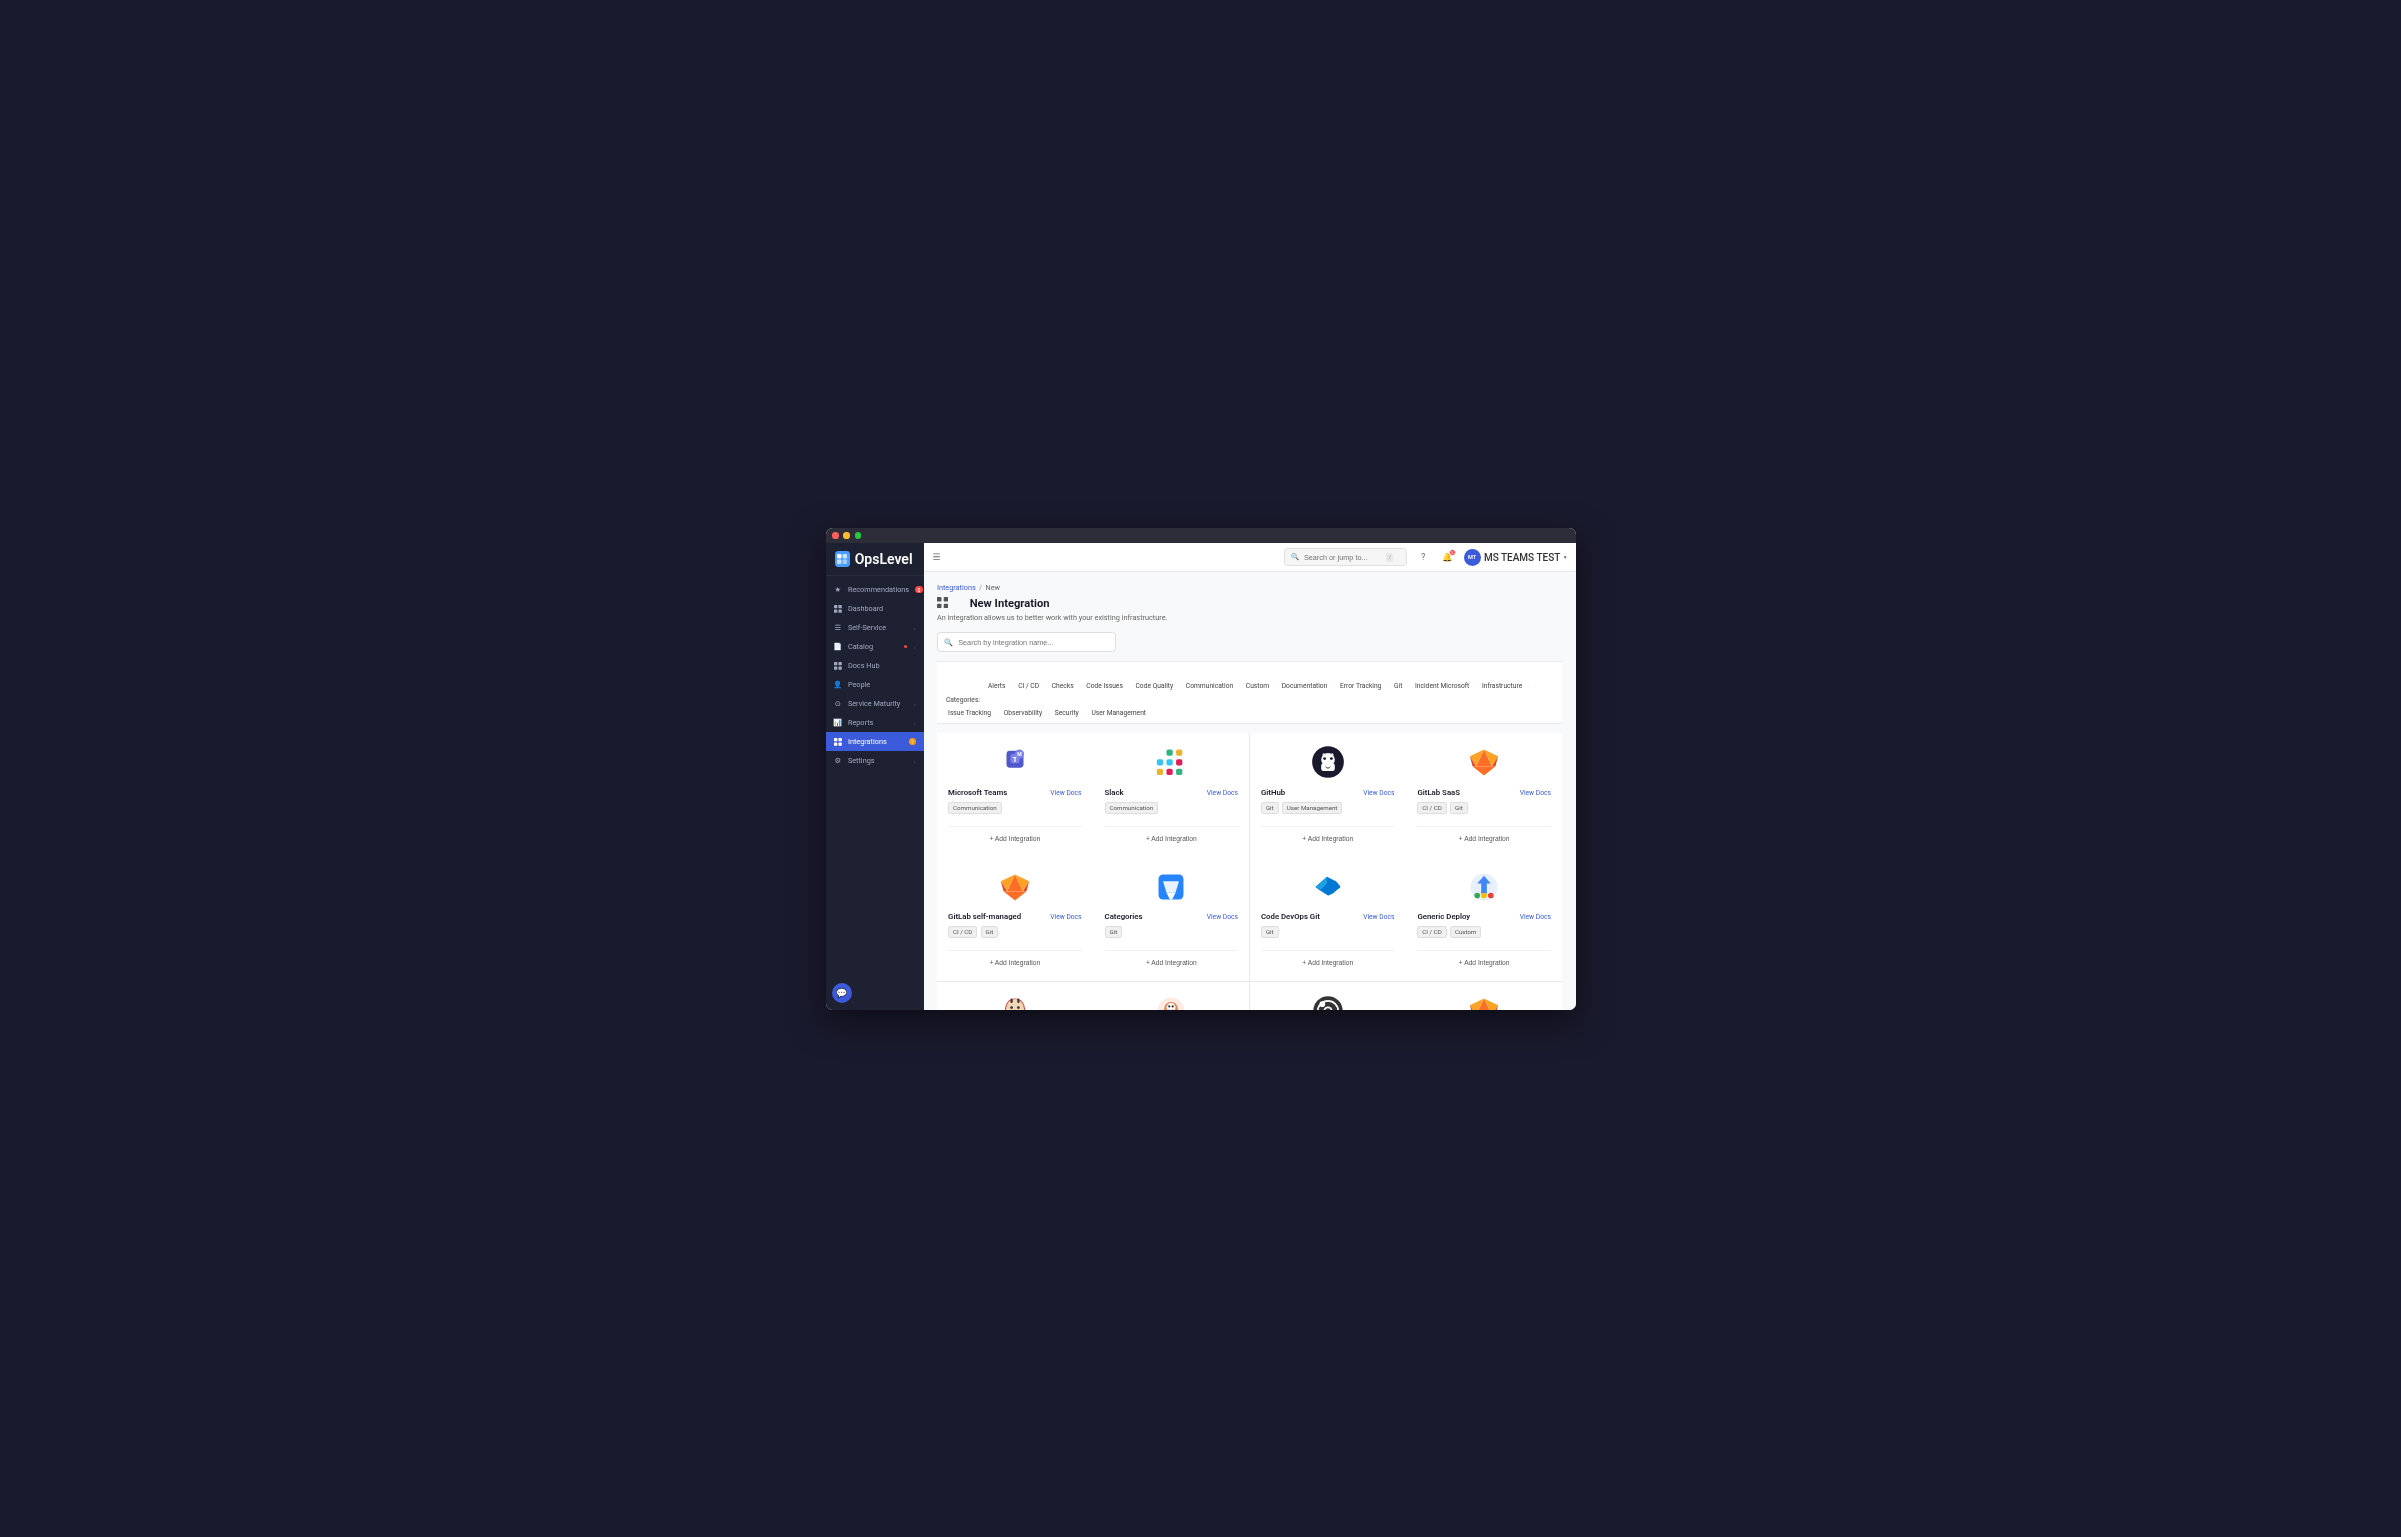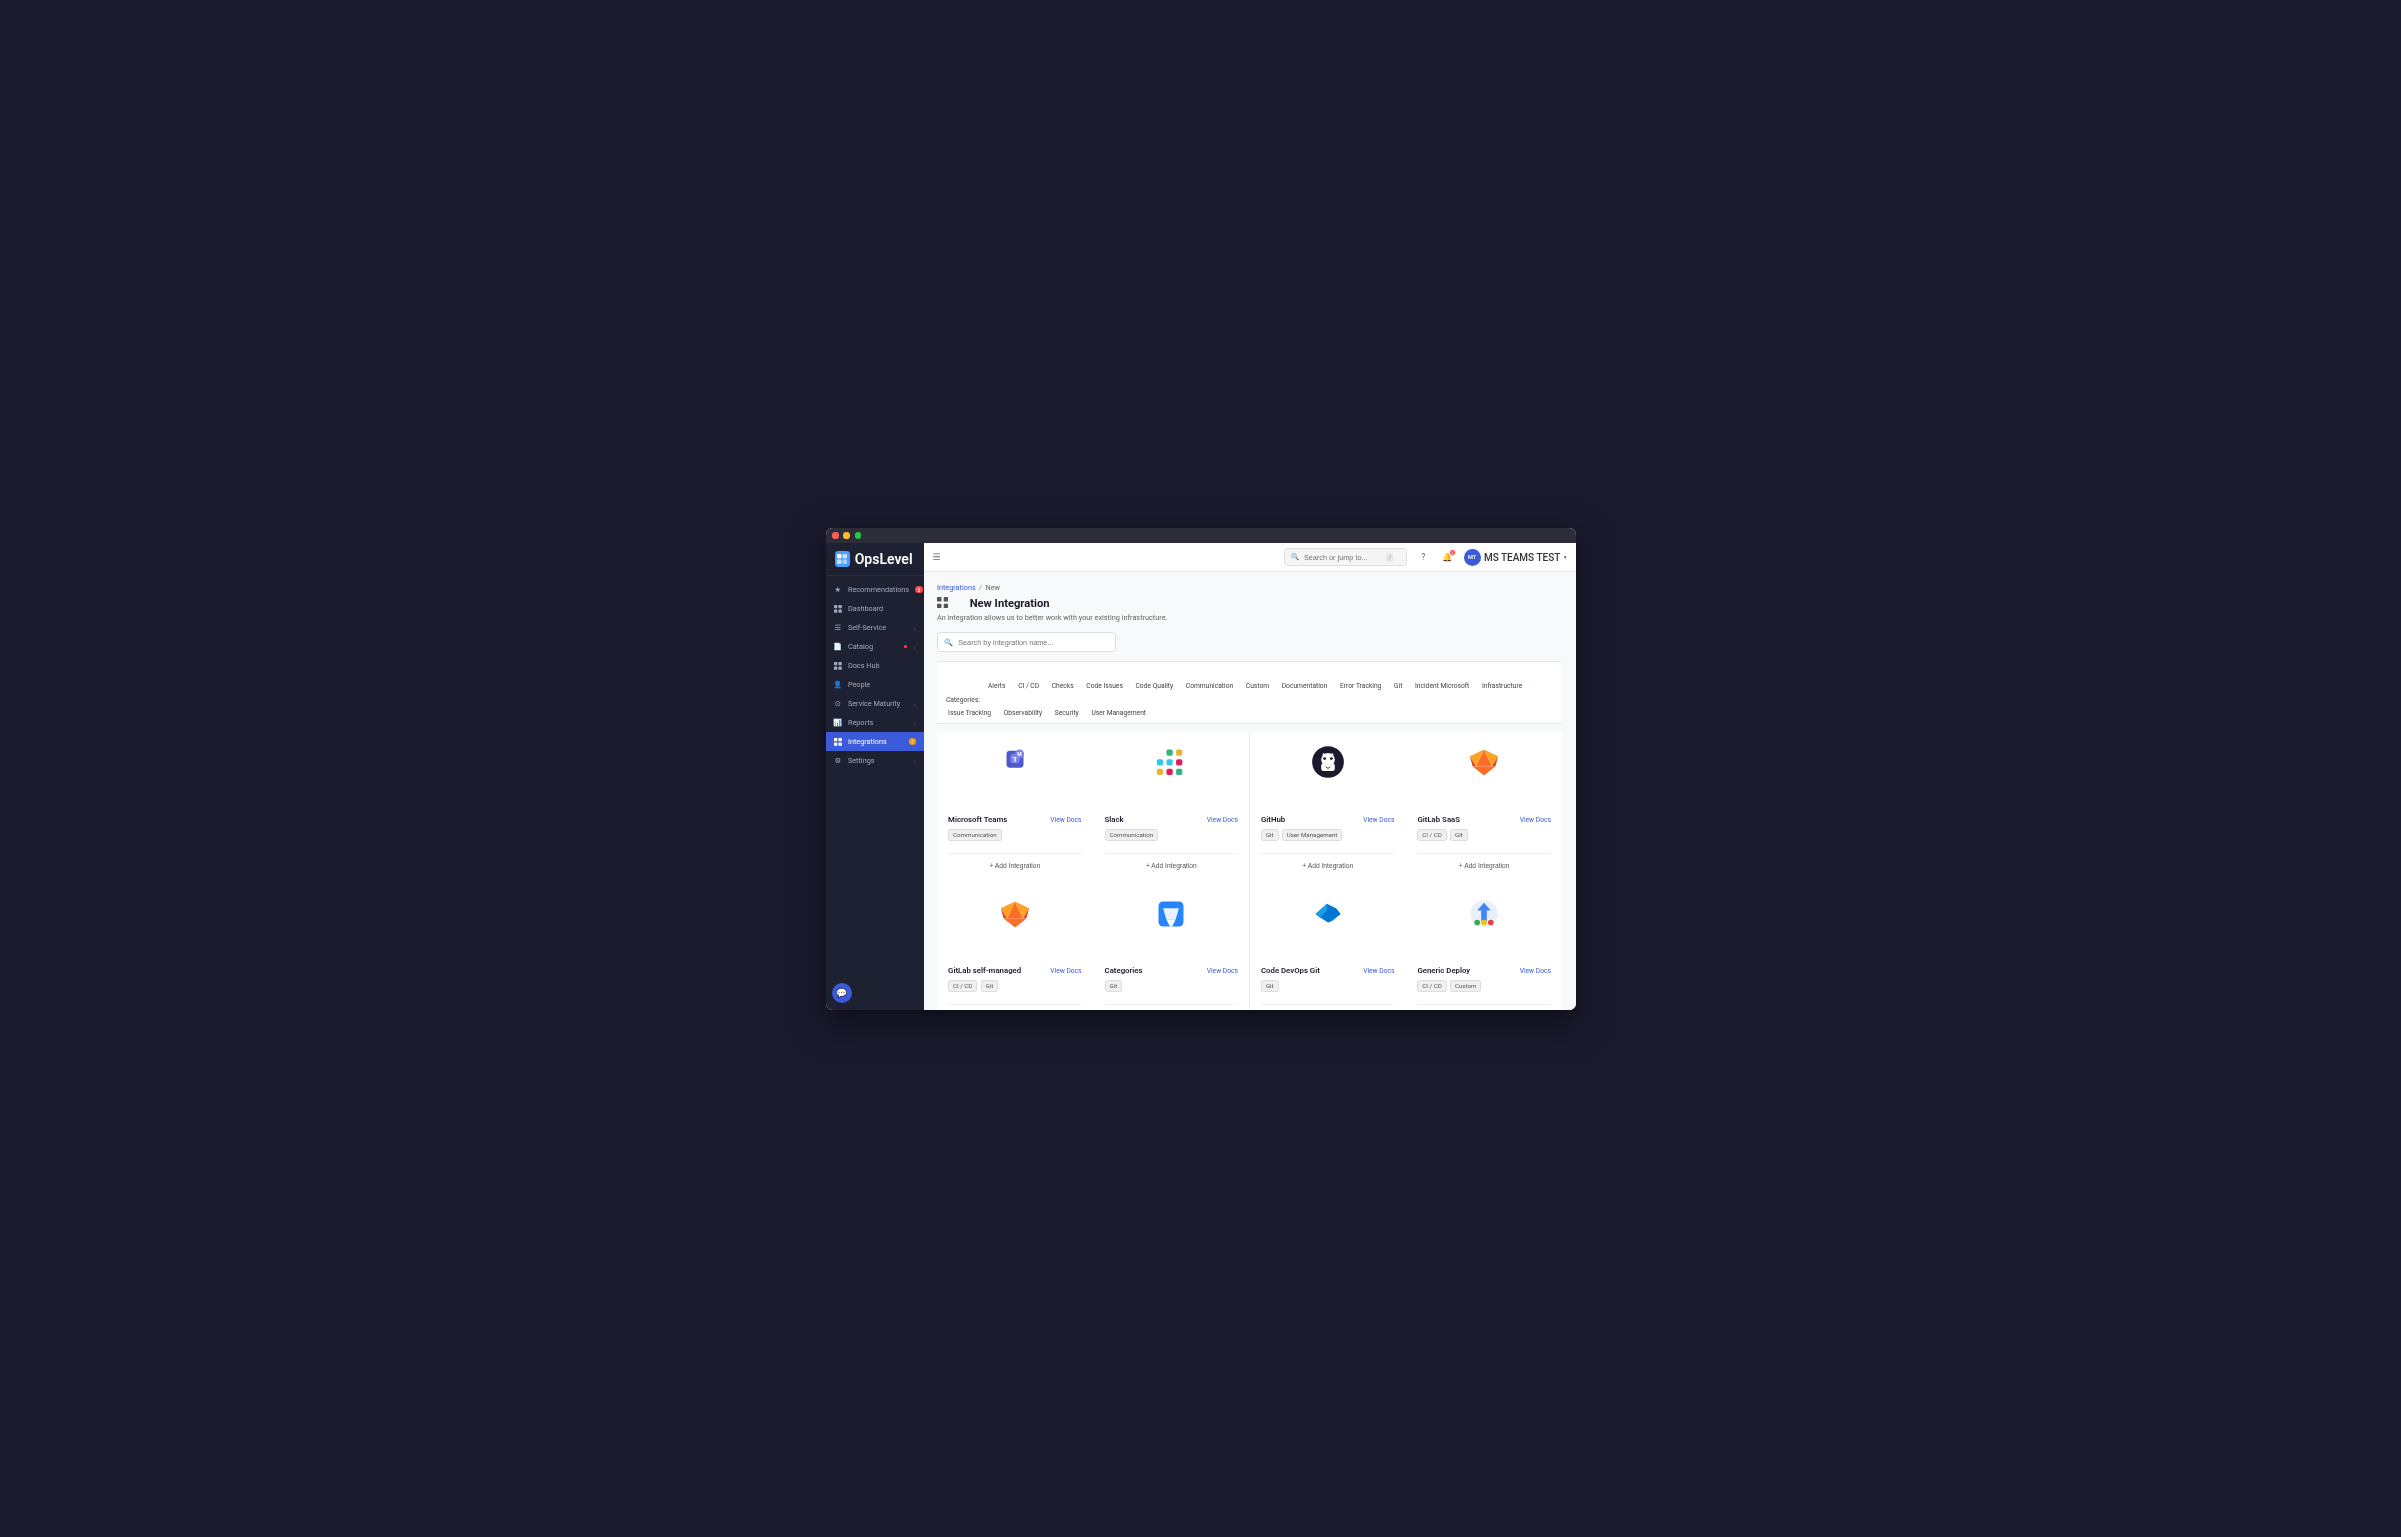--- a/index.html
+++ b/index.html
@@ -49,21 +49,21 @@
     .search-bar { display: flex; align-items: center; border: 0.6px solid #ddd; border-radius: 3.4px; background: white; padding: 4.5px 6.7px; gap: 4.5px; width: 179px; margin-bottom: 9px; }
     .search-bar input { border: none; outline: none; font-size: 7.3px; color: #333; flex: 1; }
     .search-bar .search-icon { color: #999; font-size: 7.3px; }
     .categories-bar { display: flex; align-items: center; gap: 3.4px; padding: 5.6px 0; border-top: 0.6px solid #e8e8e8; border-bottom: 0.6px solid #e8e8e8; margin-bottom: 9px; background: white; padding: 5.6px 9px; border-radius: 0; flex-wrap: wrap; }
     .cat-label { font-size: 6.7px; color: #666; font-weight: 500; margin-right: 2.2px; margin-top: 28px; }
     .cat-item { font-size: 6.7px; color: #444; cursor: pointer; padding: 1.1px 2.2px; border-radius: 1.7px; white-space: nowrap; }
     .cat-separator { color: #ccc; font-size: 5.6px; }
     .integrations-grid { display: grid; grid-template-columns: repeat(4, 1fr); gap: 0.6px; background: #e8e8e8; }
     .integration-card { background: white; padding: 11.2px; display: flex; flex-direction: column; align-items: center; }
     .integration-logo { width: 36px; height: 36px; display: flex; align-items: center; justify-content: center; margin-bottom: 7.8px; }
-    .integration-name-row { width: 100%; display: flex; justify-content: space-between; align-items: center; margin-bottom: 4.5px; margin-top: 27px; }
+    .integration-name-row { width: 100%; display: flex; justify-content: space-between; align-items: center; margin-bottom: 4.5px; }
     .integration-name { font-size: 7.8px; font-weight: 600; color: #1a1a2a; }
     .view-docs-link { font-size: 6.7px; color: #3b5bdb; text-decoration: none; cursor: pointer; }
     .integration-tags { display: flex; gap: 3.4px; flex-wrap: wrap; margin-bottom: 7.8px; min-height: 12.3px; width: 100%; }
     .tag { font-size: 6.2px; color: #555; background: #f0f0f0; border: 0.6px solid #ddd; border-radius: 2.2px; padding: 1.1px 3.9px; }
     .add-integration-btn { color: #555; font-size: 6.7px; cursor: pointer; padding: 3.4px 6.7px; border: none; background: transparent; }
     .integration-divider { width: 100%; border: none; border-top: 0.6px solid #f0f0f0; margin: 4.5px 0; }
   </style>
 </head>
 <body>
 

